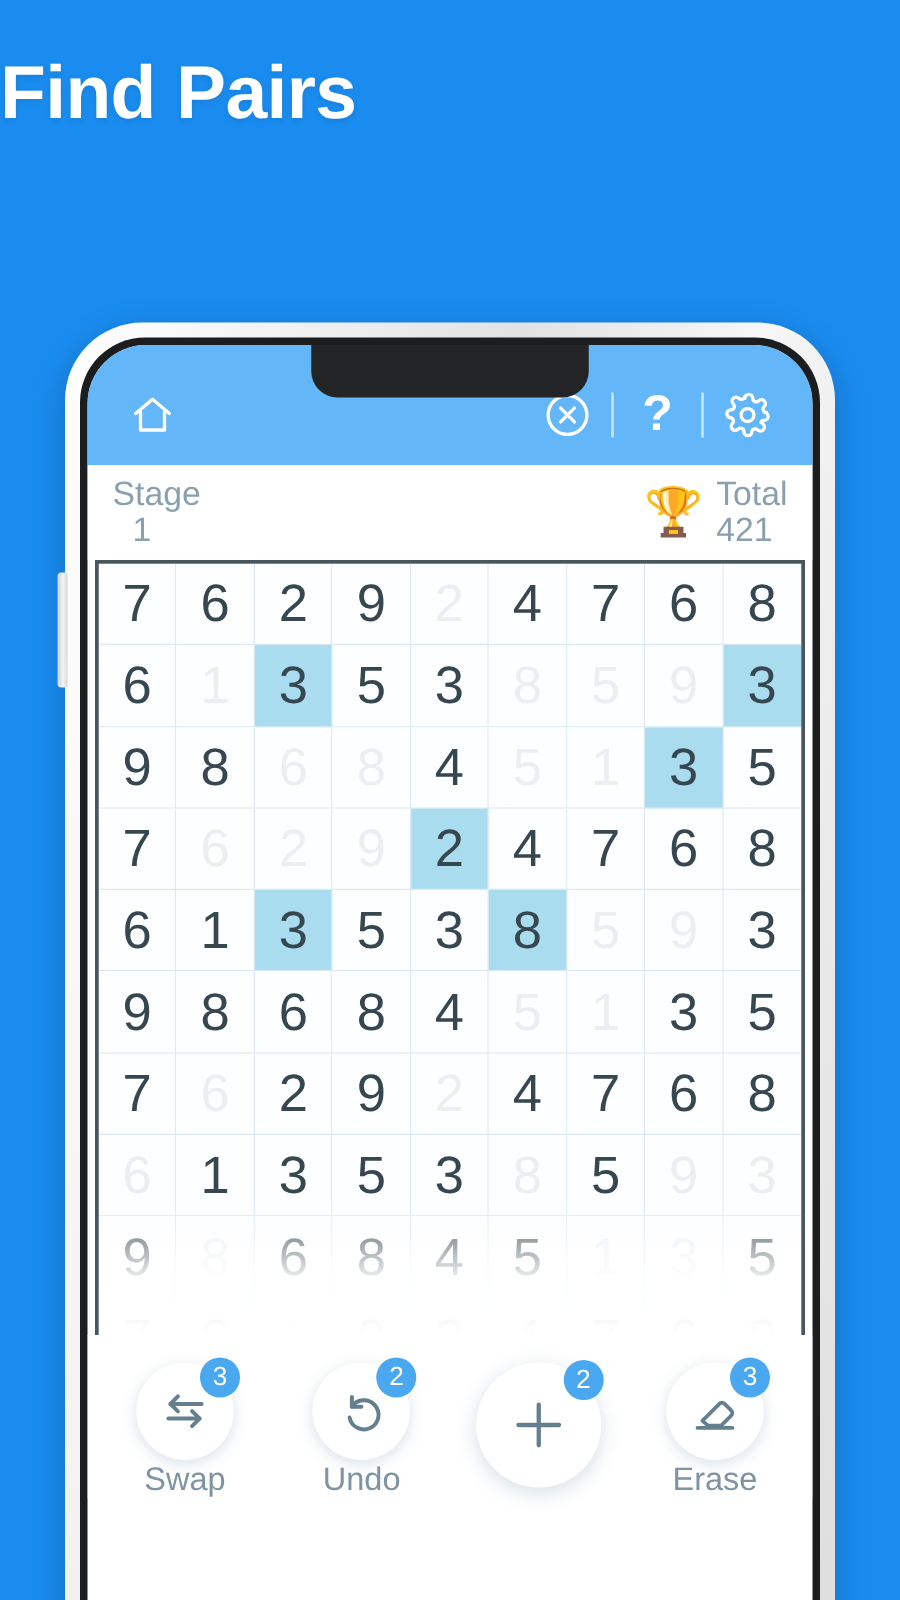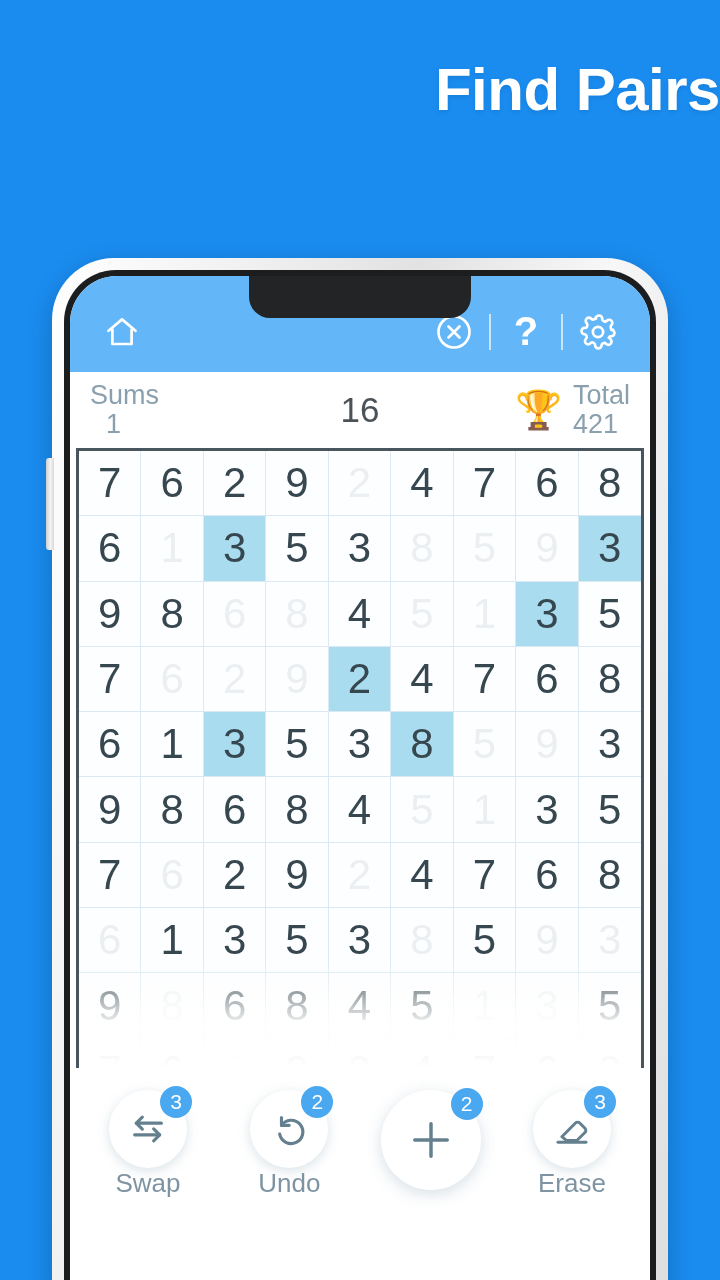--- a/index.html
+++ b/index.html
@@ -6,22 +6,22 @@
   html, body {
     width: 720px; height: 1280px;
     overflow: hidden;
     font-family: "Liberation Sans", sans-serif;
   }
   body { background: #1a8cf0; position: relative; }
 
   
   .headline {
     position: absolute;
-    top: 52px; left: 0; right: 0;
-    text-align: right;
+    top: 36px; left: 0; right: 0;
+    text-align: left;
     color: #ffffff;
     font-size: 60px;
     font-weight: bold;
     line-height: 1.28;
     letter-spacing: -0.5px;
     text-shadow: 0 2px 5px rgba(0,0,0,0.10);
   }
   .headline .l2 { display: block; }
 
   
@@ -252,24 +252,23 @@
             <svg width="40" height="40" viewBox="0 0 24 24" fill="none" stroke="#ffffff" stroke-width="1.6" stroke-linecap="round" stroke-linejoin="round">
               <circle cx="12" cy="12" r="3.1"></circle>
               <path d="M19.2 14.6a1.6 1.6 0 0 0 .32 1.76l.06.06a1.9 1.9 0 1 1-2.7 2.7l-.06-.06a1.6 1.6 0 0 0-1.76-.32 1.6 1.6 0 0 0-.97 1.47V20a1.9 1.9 0 1 1-3.8 0v-.1a1.6 1.6 0 0 0-1.03-1.46 1.6 1.6 0 0 0-1.76.32l-.06.06a1.9 1.9 0 1 1-2.7-2.7l.06-.06a1.6 1.6 0 0 0 .32-1.76 1.6 1.6 0 0 0-1.47-.97H4a1.9 1.9 0 1 1 0-3.8h.1a1.6 1.6 0 0 0 1.46-1.03 1.6 1.6 0 0 0-.32-1.76l-.06-.06a1.9 1.9 0 1 1 2.7-2.7l.06.06a1.6 1.6 0 0 0 1.76.32h.08a1.6 1.6 0 0 0 .97-1.47V4a1.9 1.9 0 1 1 3.8 0v.1a1.6 1.6 0 0 0 .97 1.47 1.6 1.6 0 0 0 1.76-.32l.06-.06a1.9 1.9 0 1 1 2.7 2.7l-.06.06a1.6 1.6 0 0 0-.32 1.76v.08a1.6 1.6 0 0 0 1.47.97H20a1.9 1.9 0 1 1 0 3.8h-.1a1.6 1.6 0 0 0-1.47.97z"></path>
             </svg>
           </div>
         </div>
       </div>
 
       <div class="status-row">
         <div class="stage-box">
-          <div>Sums</div>
+          <div>Stage</div>
           <div class="s-val">1</div>
         </div>
-        <div class="counter">16</div>
         <div class="total-box">
           <span class="trophy">🏆</span>
           <span class="total-text">
             <div>Total</div>
             <div>421</div>
           </span>
         </div>
       </div>
 
       <div class="grid-wrap">

